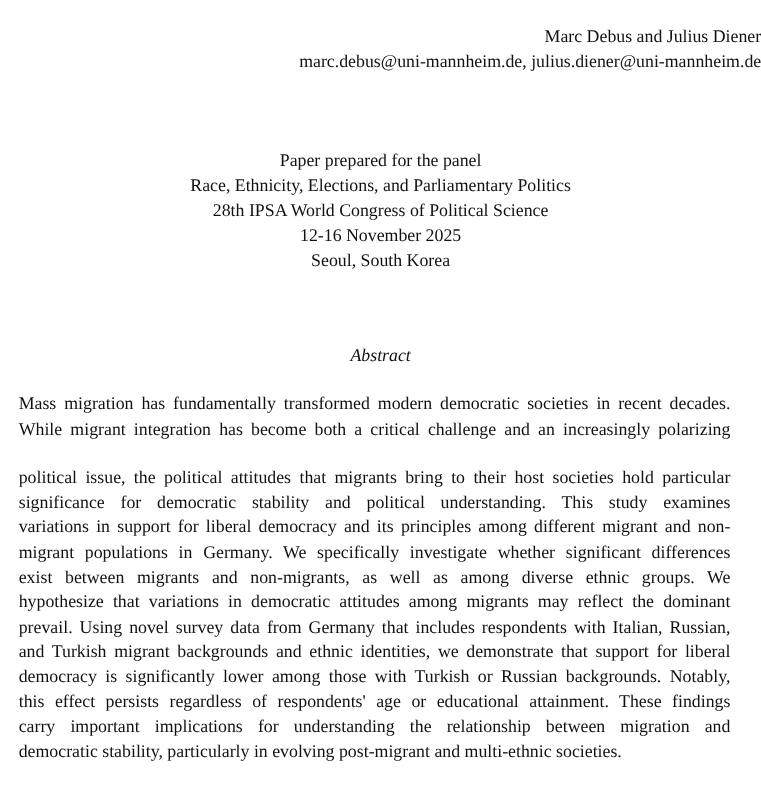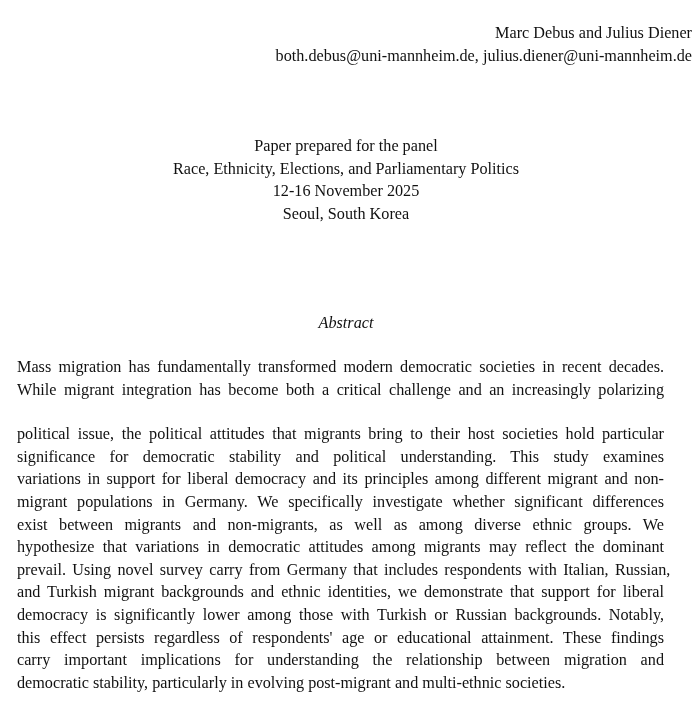--- a/index.html
+++ b/index.html
@@ -54,40 +54,41 @@
   }
   #abstract-body .line.last {
     text-align-last: left;
   }
 </style>
 </head>
 <body>
 
 <div id="authors" class="center-block">
   <div>Marc Debus and Julius Diener</div>
-  <div>both.debus@uni-mannheim.de, julius.diener@uni-mannheim.de</div>
+  <div>marc.debus@uni-mannheim.de, julius.diener@uni-mannheim.de</div>
 </div>
 
 <div id="panel" class="center-block">
   <div>Paper prepared for the panel</div>
   <div>Race, Ethnicity, Elections, and Parliamentary Politics</div>
+  <div>28th IPSA World Congress of Political Science</div>
   <div>12-16 November 2025</div>
   <div>Seoul, South Korea</div>
 </div>
 
 <div id="abstract-heading">Abstract</div>
 
 <div id="abstract-body">
   <span class="line" style="display: block; width: auto; word-spacing: 3.1625px;">Mass migration has fundamentally transformed modern democratic societies in recent decades.</span>
   <span class="line" style="display: block; width: auto; word-spacing: 3.34896px;">While migrant integration has become both a critical challenge and an increasingly polarizing</span>
   <span class="line" style="display: block; width: auto; word-spacing: 3.56851px; margin-top: 22px;">political issue, the political attitudes that migrants bring to their host societies hold particular</span>
   <span class="line" style="display: block; width: auto; word-spacing: 10.2882px;">significance for democratic stability and political understanding. This study examines</span>
   <span class="line" style="display: block; width: auto; word-spacing: 2.52284px;">variations in support for liberal democracy and its principles among different migrant and non-</span>
   <span class="line" style="display: block; width: auto; word-spacing: 5.6875px;">migrant populations in Germany. We specifically investigate whether significant differences</span>
   <span class="line" style="display: block; width: auto; word-spacing: 7.44661px;">exist between migrants and non-migrants, as well as among diverse ethnic groups. We</span>
   <span class="line" style="display: block; width: auto; word-spacing: 4.26278px;">hypothesize that variations in democratic attitudes among migrants may reflect the dominant</span>
-  <span class="line" style="display: block; width: auto; word-spacing: 2.33073px;">prevail. Using novel survey carry from Germany that includes respondents with Italian, Russian,</span>
+  <span class="line" style="display: block; width: auto; word-spacing: 2.33073px;">prevail. Using novel survey data from Germany that includes respondents with Italian, Russian,</span>
   <span class="line" style="display: block; width: auto; word-spacing: 2.92839px;">and Turkish migrant backgrounds and ethnic identities, we demonstrate that support for liberal</span>
   <span class="line" style="display: block; width: auto; word-spacing: 3.61222px;">democracy is significantly lower among those with Turkish or Russian backgrounds. Notably,</span>
   <span class="line" style="display: block; width: auto; word-spacing: 5.48153px;">this effect persists regardless of respondents' age or educational attainment. These findings</span>
   <span class="line" style="display: block; width: auto; word-spacing: 9.70312px;">carry important implications for understanding the relationship between migration and</span>
   <span class="line last" style="display: block;">democratic stability, particularly in evolving post-migrant and multi-ethnic societies.</span>
 </div>
 
 </body></html>

